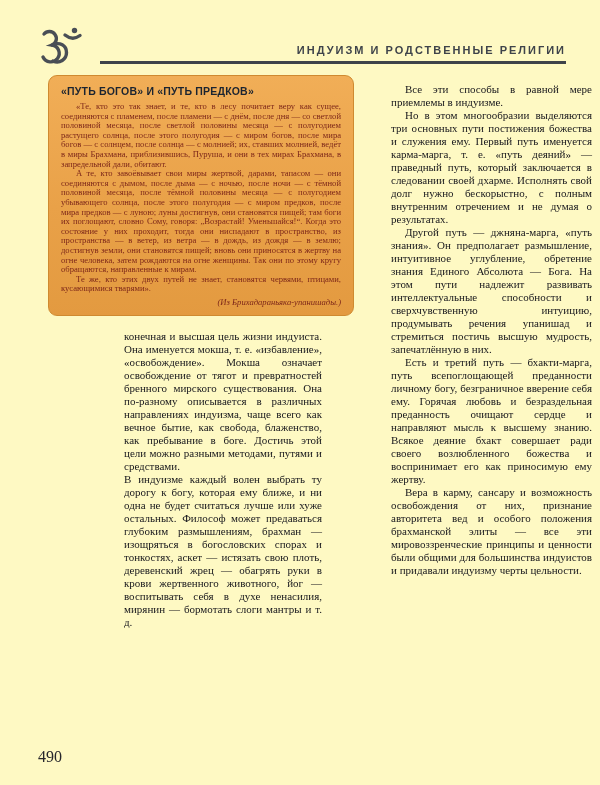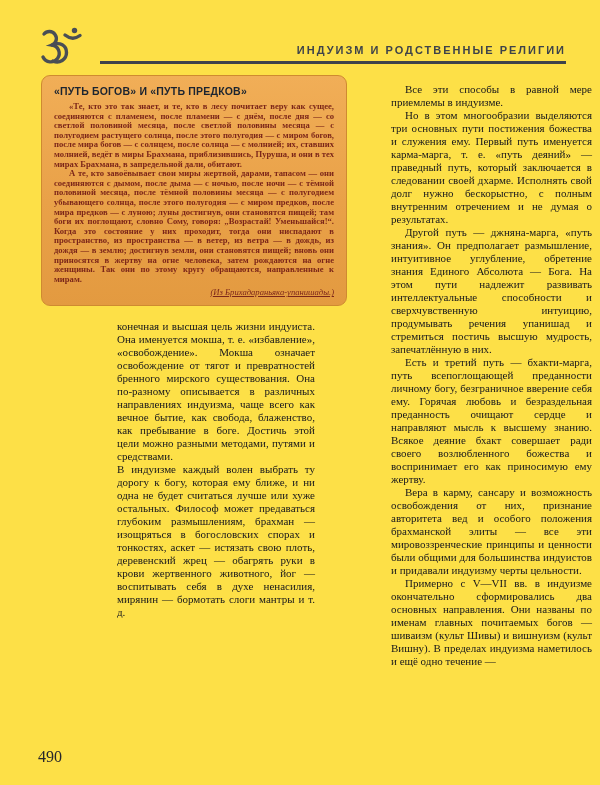--- a/index.html
+++ b/index.html
@@ -5,62 +5,62 @@
   * { box-sizing: border-box; }
   html, body { margin: 0; padding: 0; }
   body {
     width: 600px; height: 785px;
     background: #f7f6f1;
     font-family: "Liberation Serif", serif;
   }
   .page {
     position: relative;
     width: 600px; height: 785px;
-    background: #fde047;
+    background: #fef9c3;
     overflow: hidden;
   }
 
   
   .om-wrap { position: absolute; left: 36px; top: 26px; width: 50px; height: 42px; }
 
   
   .header {
     position: absolute; top: 44px; left: 100px; right: 34px;
     text-align: right;
     font-family: "Liberation Sans", sans-serif;
     font-weight: bold; font-size: 11px; letter-spacing: 2px;
     color: #3e434a; white-space: nowrap;
   }
   .header-rule {
     position: absolute; top: 61px; left: 100px; right: 34px;
     height: 2.5px; background: #3e434a;
   }
 
   
-  .left-region { position: absolute; left: 41px; top: 75px; width: 306px; }
+  .left-region { position: absolute; left: 48px; top: 75px; width: 306px; }
 
   .quote-box {
     width: 306px;
     background: linear-gradient(180deg, #f1ae57 0%, #e9a148 55%, #e39a40 100%);
     border: 1px solid #cf8a30;
     border-radius: 9px;
     padding: 9px 12px 8px 12px;
   }
   .quote-title {
     font-family: "Liberation Sans", sans-serif;
     font-weight: bold; font-size: 10.5px; color: #1b2430;
     margin: 0 0 5px 0; letter-spacing: 0.2px;
   }
   .quote-p {
     margin: 0; font-size: 8.6px; line-height: 9.6px;
-    color: #7c2619; text-align: justify; text-indent: 15px; font-weight: bold;
+    color: #7c2619; text-align: justify; text-indent: 15px;
   }
   .quote-attr {
     margin: 3px 0 0 0; font-size: 8.6px; line-height: 10px;
-    color: #7c2619; font-style: italic; text-align: right; text-decoration: underline;
+    color: #7c2619; font-style: italic; text-align: right;
   }
 
   .left-column { margin: 14px 0 0 76px; width: 198px; }
 
   .body-p {
     margin: 0; font-size: 11px; line-height: 13px;
     color: #17171c; text-align: justify; text-indent: 14px;
   }
   .no-indent { text-indent: 0; }
 
@@ -100,34 +100,34 @@
     <span>ИНДУИЗМ И РОДСТВЕННЫЕ РЕЛИГИИ</span>
   </div>
   <div class="header-rule"></div>
 
   <div class="left-region">
 
     <div class="quote-box">
       <h3 class="quote-title">«ПУТЬ БОГОВ» И «ПУТЬ ПРЕДКОВ»</h3>
       <p class="quote-p">«Те, кто это так знает, и те, кто в лесу почитает веру как сущее, соединяются с пламенем, после пламени — с днём, после дня — со светлой половиной месяца, после светлой половины месяца — с полугодием растущего солнца, после этого полугодия — с миром богов, после мира богов — с солнцем, после солнца — с молнией; их, ставших молнией, ведёт в миры Брахмана, приблизившись, Пуруша, и они в тех мирах Брахмана, в запредельной дали, обитают.</p>
       <p class="quote-p">А те, кто завоёвывает свои миры жертвой, дарами, тапасом — они соединяются с дымом, после дыма — с ночью, после ночи — с тёмной половиной месяца, после тёмной половины месяца — с полугодием убывающего солнца, после этого полугодия — с миром предков, после мира предков — с луною; луны достигнув, они становятся пищей; там боги их поглощают, словно Сому, говоря: „Возрастай! Уменьшайся!“. Когда это состояние у них проходит, тогда они ниспадают в пространство, из пространства — в ветер, из ветра — в дождь, из дождя — в землю; достигнув земли, они становятся пищей; вновь они приносятся в жертву на огне человека, затем рождаются на огне женщины. Так они по этому кругу обращаются, направленные к мирам.</p>
+      <p class="quote-p">Те же, кто этих двух путей не знает, становятся червями, птицами, кусающимися тварями».</p>
       <p class="quote-attr">(Из Брихадараньяка-упанишады.)</p>
     </div>
 
     <div class="left-column">
       <p class="body-p no-indent">конечная и высшая цель жизни индуиста. Она именуется мокша, т. е. «избавление», «освобождение». Мокша означает освобождение от тягот и превратностей бренного мирского существования. Она по-разному описывается в различных направлениях индуизма, чаще всего как вечное бытие, как свобода, блаженство, как пребывание в боге. Достичь этой цели можно разными методами, путями и средствами.</p>
       <p class="body-p no-indent">В индуизме каждый волен выбрать ту дорогу к богу, которая ему ближе, и ни одна не будет считаться лучше или хуже остальных. Философ может предаваться глубоким размышлениям, брахман — изощряться в богословских спорах и тонкостях, аскет — истязать свою плоть, деревенский жрец — обагрять руки в крови жертвенного животного, йог — воспитывать себя в духе ненасилия, мирянин — бормотать слоги мантры и т. д.</p>
     </div>
 
   </div>
 
   <div class="right-column">
     <p class="body-p">Все эти способы в равной мере приемлемы в индуизме.</p>
     <p class="body-p">Но в этом многообразии выделяются три основных пути постижения божества и служения ему. Первый путь именуется карма-марга, т. е. «путь деяний» — праведный путь, который заключается в следовании своей дхарме. Исполнять свой долг нужно бескорыстно, с полным внутренним отречением и не думая о результатах.</p>
     <p class="body-p">Другой путь — джняна-марга, «путь знания». Он предполагает размышление, интуитивное углубление, обретение знания Единого Абсолюта — Бога. На этом пути надлежит развивать интеллектуальные способности и сверхчувственную интуицию, продумывать речения упанишад и стремиться постичь высшую мудрость, запечатлённую в них.</p>
     <p class="body-p">Есть и третий путь — бхакти-марга, путь всепоглощающей преданности личному богу, безграничное вверение себя ему. Горячая любовь и безраздельная преданность очищают сердце и направляют мысль к высшему знанию. Всякое деяние бхакт совершает ради своего возлюбленного божества и воспринимает его как приносимую ему жертву.</p>
     <p class="body-p">Вера в карму, сансару и возможность освобождения от них, признание авторитета вед и особого положения брахманской элиты — все эти мировоззренческие принципы и ценности были общими для большинства индуистов и придавали индуизму черты цельности.</p>
-    <p class="body-p">Примерно с V—VII вв. в индуизме окончательно сформировались два основных направления. Они названы по именам главных почитаемых богов — шиваизм (культ Шивы) и вишнуизм (культ Вишну). В пределах индуизма наметилось и ещё одно течение —</p>
   </div>
 
   <div class="page-number">490</div>
 
 </div>
 
 </body></html>

